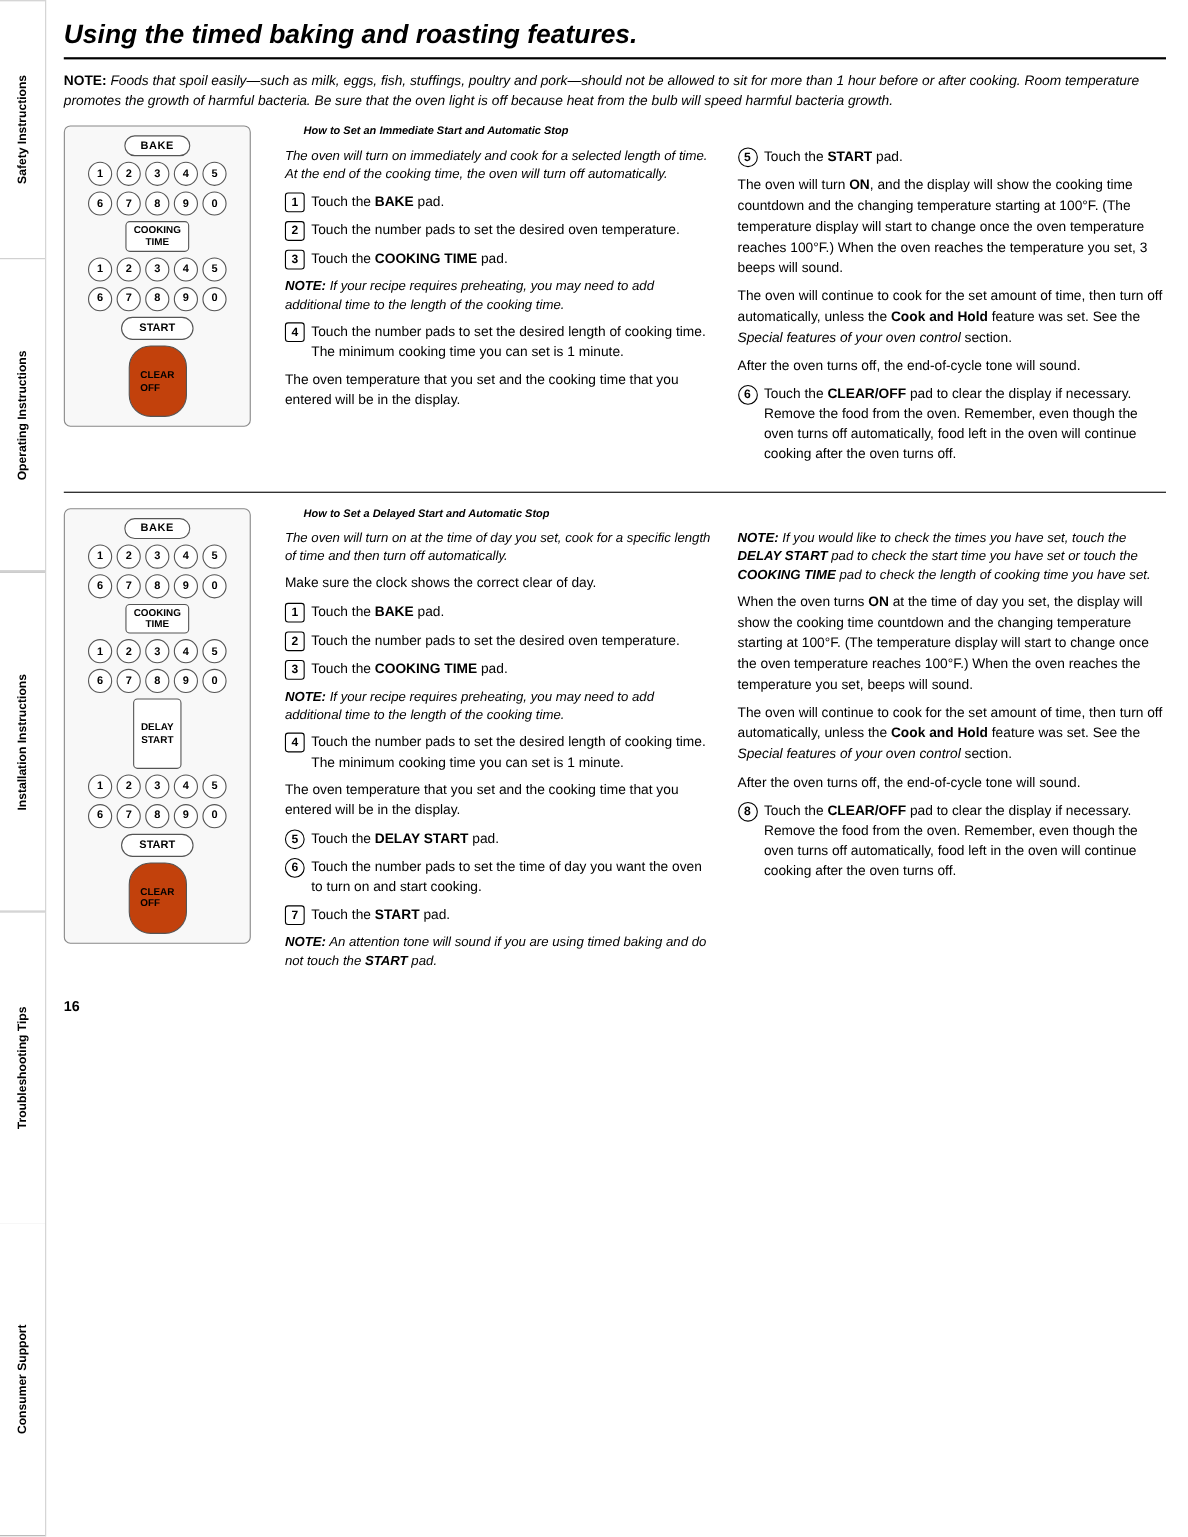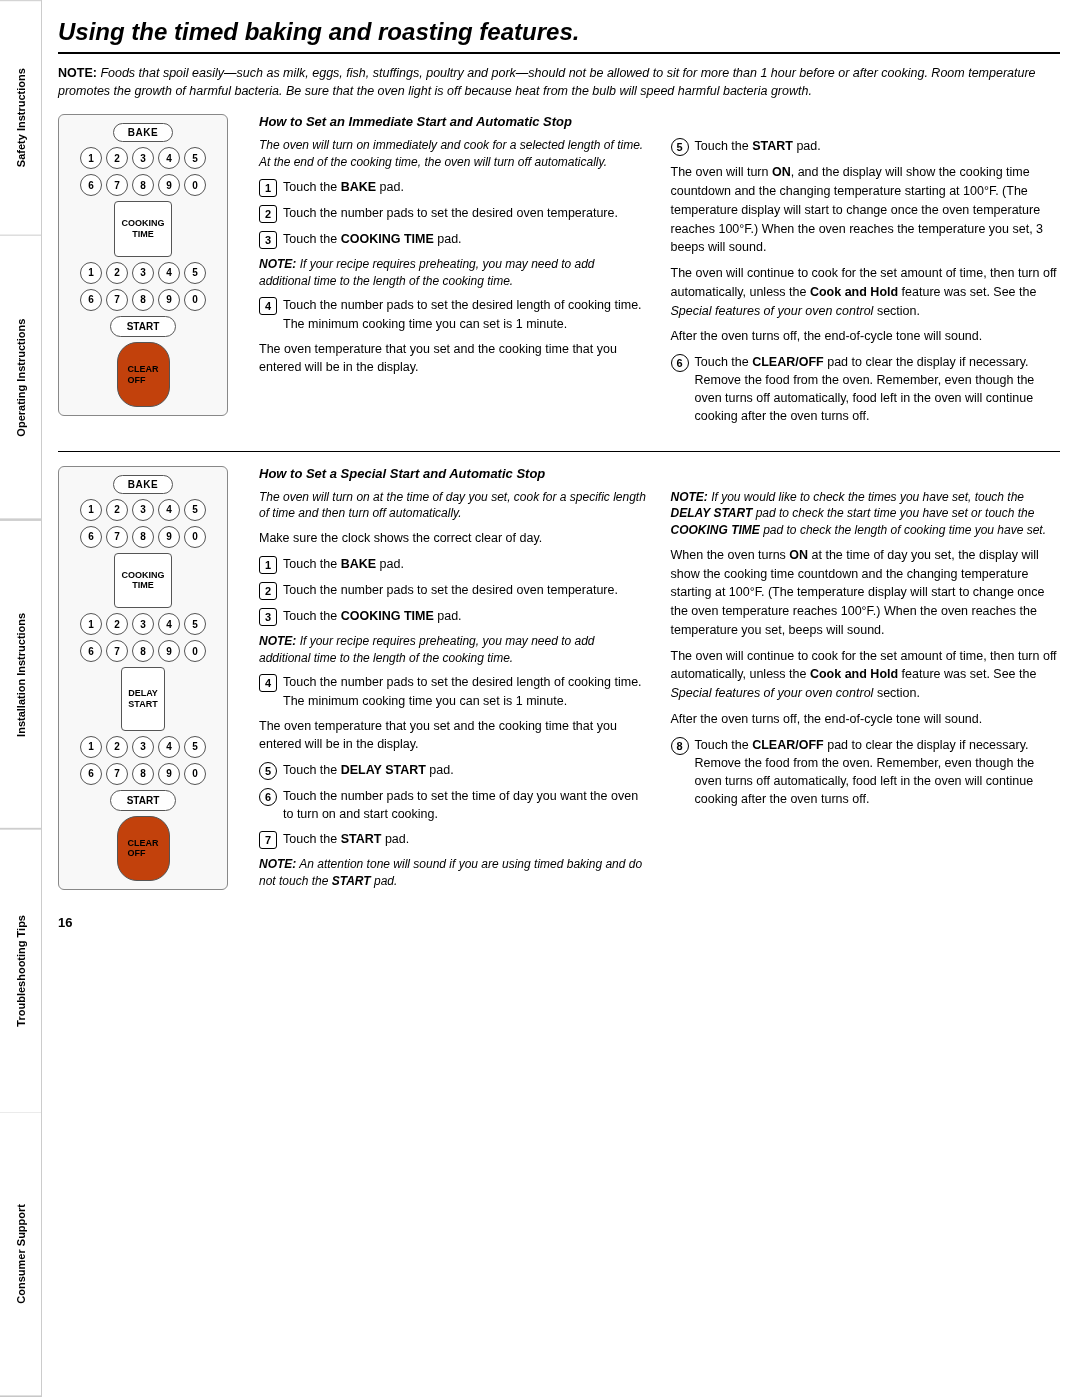--- a/index.html
+++ b/index.html
@@ -74,24 +74,25 @@
     .section-left {
       width: 185px;
       flex-shrink: 0;
     }
 
     .section-right {
       flex: 1;
     }
 
     .section-heading {
-      font-size: 13px;
+      font-size: 10px;
       font-weight: bold;
       font-style: italic;
       margin-bottom: 8px;
+      margin-left: 17px;
     }
 
     
     .oven-panel {
       width: 170px;
       border: 1.5px solid #888;
       border-radius: 6px;
       padding: 8px 6px;
       background: #f8f8f8;
       display: flex;
@@ -126,21 +127,21 @@
       align-items: center;
       justify-content: center;
       font-size: 10px;
       font-weight: bold;
       background: #fff;
     }
 
     .cooking-time-btn {
       border: 1.5px solid #555;
       border-radius: 4px;
-      padding: 16px 6px;
+      padding: 2px 6px;
       font-size: 9px;
       font-weight: bold;
       text-align: center;
       background: #fff;
       line-height: 1.2;
     }
 
     .start-btn {
       border: 1.5px solid #555;
       border-radius: 20px;
@@ -413,21 +414,21 @@
           <div class="num-btn">8</div>
           <div class="num-btn">9</div>
           <div class="num-btn">0</div>
         </div>
         <div class="start-btn">START</div>
         <div class="clear-btn">CLEAR<br>OFF</div>
       </div>
     </div>
 
     <div class="section-right">
-      <div class="section-heading">How to Set a Special Start and Automatic Stop</div>
+      <div class="section-heading">How to Set a Delayed Start and Automatic Stop</div>
 
       <div class="text-two-col">
 
         <div class="text-col">
           <div class="inline-note"><em>The oven will turn on at the time of day you set, cook for a specific length of time and then turn off automatically.</em></div>
           <div class="body-text">Make sure the clock shows the correct clear of day.</div>
 
           <div class="step">
             <div class="step-num">1</div>
             <div class="step-text">Touch the <strong>BAKE</strong> pad.</div>

